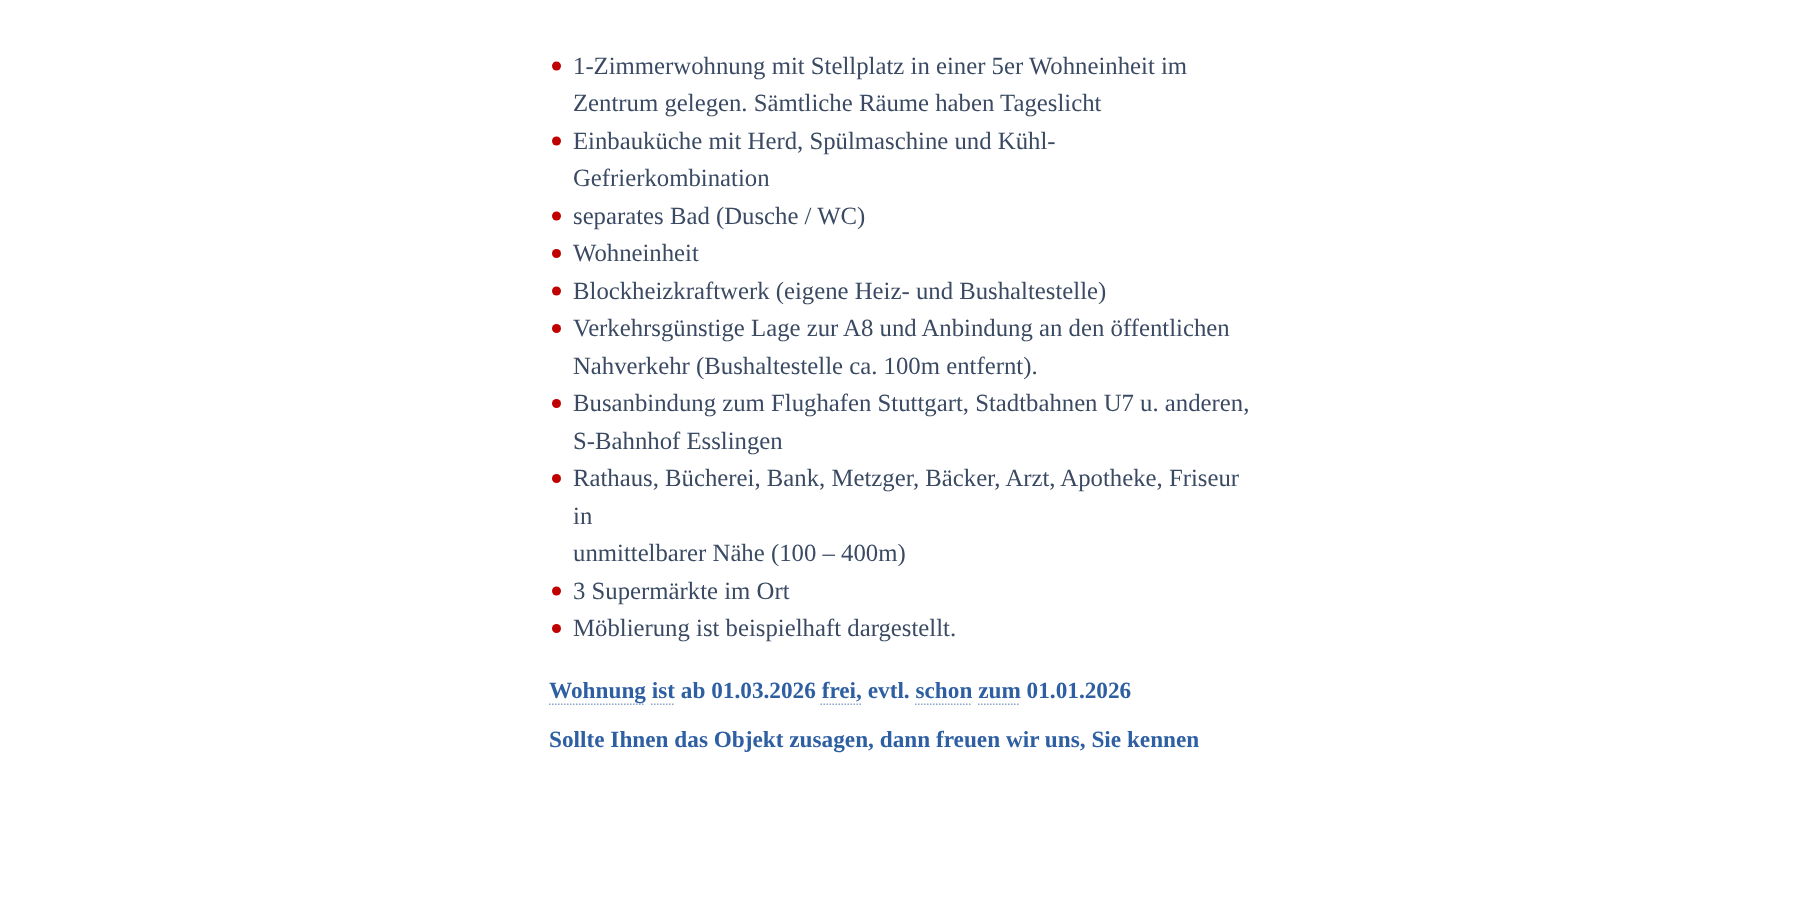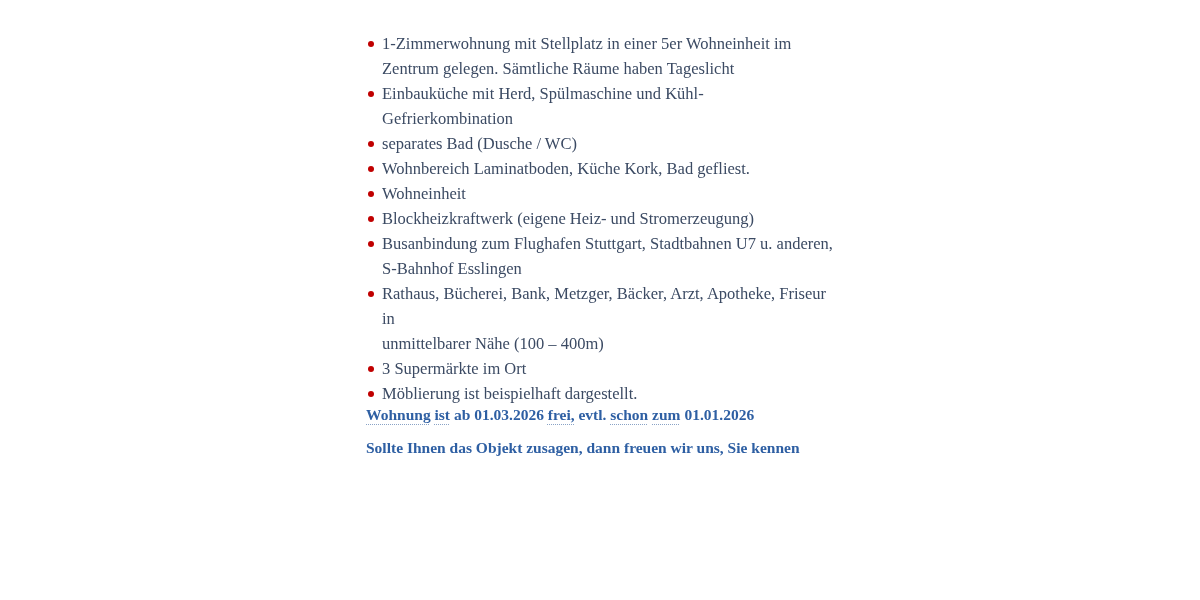--- a/index.html
+++ b/index.html
@@ -48,21 +48,21 @@
   }
   .line { display: block; }
   .blue-heading {
     margin: 0;
     color: #2e5fa3;
     font-weight: bold;
     font-size: 15.5px;
     line-height: 18px;
   }
   .blue-heading .line { display: block; }
-  #availability { }
+  #availability { margin-top: 21px; }
   #contact      { margin-top: 15px; }
   .squiggle {
     text-decoration: underline;
     text-decoration-style: dotted;
     text-decoration-color: #8aa3c6;
     text-decoration-thickness: 1px;
     text-underline-offset: 4px;
   }
 </style>
 </head>
@@ -75,27 +75,28 @@
           <span class="line">1-Zimmerwohnung mit Stellplatz in einer 5er Wohneinheit im</span>
           <span class="line">Zentrum gelegen. Sämtliche Räume haben Tageslicht</span>
         </li>
         <li>
           <span class="line">Einbauküche mit Herd, Spülmaschine und Kühl- Gefrierkombination</span>
         </li>
         <li>
           <span class="line">separates Bad (Dusche / WC)</span>
         </li>
         <li>
-          <span class="line">Wohnbereich Laminatboden, Küche Kork, Bad gefliest.</span>
-        </li>
-        <li>
           <span class="line">Wohneinheit</span>
         </li>
         <li>
-          <span class="line">Blockheizkraftwerk (eigene Heiz- und Stromerzeugung)</span>
+          <span class="line">Blockheizkraftwerk (eigene Heiz- und Bushaltestelle)</span>
+        </li>
+        <li>
+          <span class="line">Verkehrsgünstige Lage zur A8 und Anbindung an den öffentlichen</span>
+          <span class="line">Nahverkehr (Bushaltestelle ca. 100m entfernt).</span>
         </li>
         <li>
           <span class="line">Busanbindung zum Flughafen Stuttgart, Stadtbahnen U7 u. anderen,</span>
           <span class="line">S-Bahnhof Esslingen</span>
         </li>
         <li>
           <span class="line">Rathaus, Bücherei, Bank, Metzger, Bäcker, Arzt, Apotheke, Friseur in</span>
           <span class="line">unmittelbarer Nähe (100 – 400m)</span>
         </li>
         <li>

